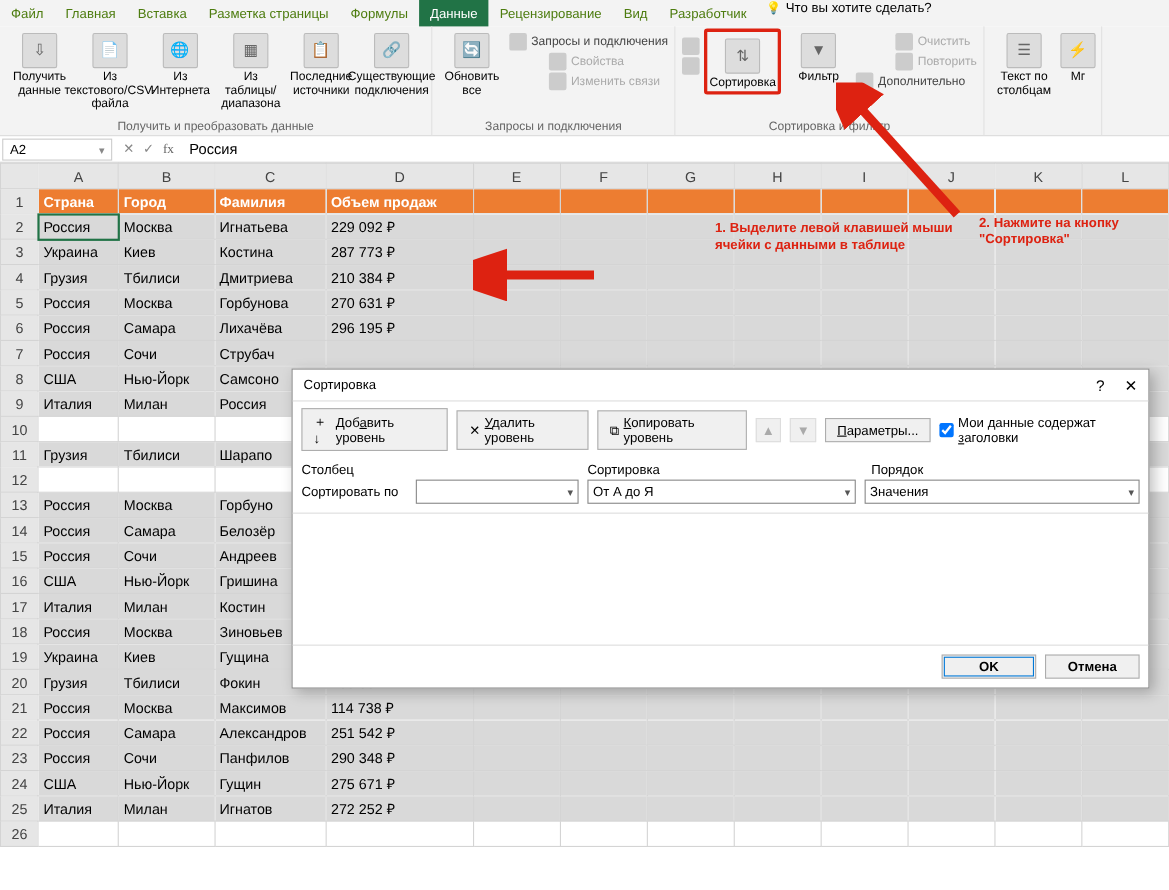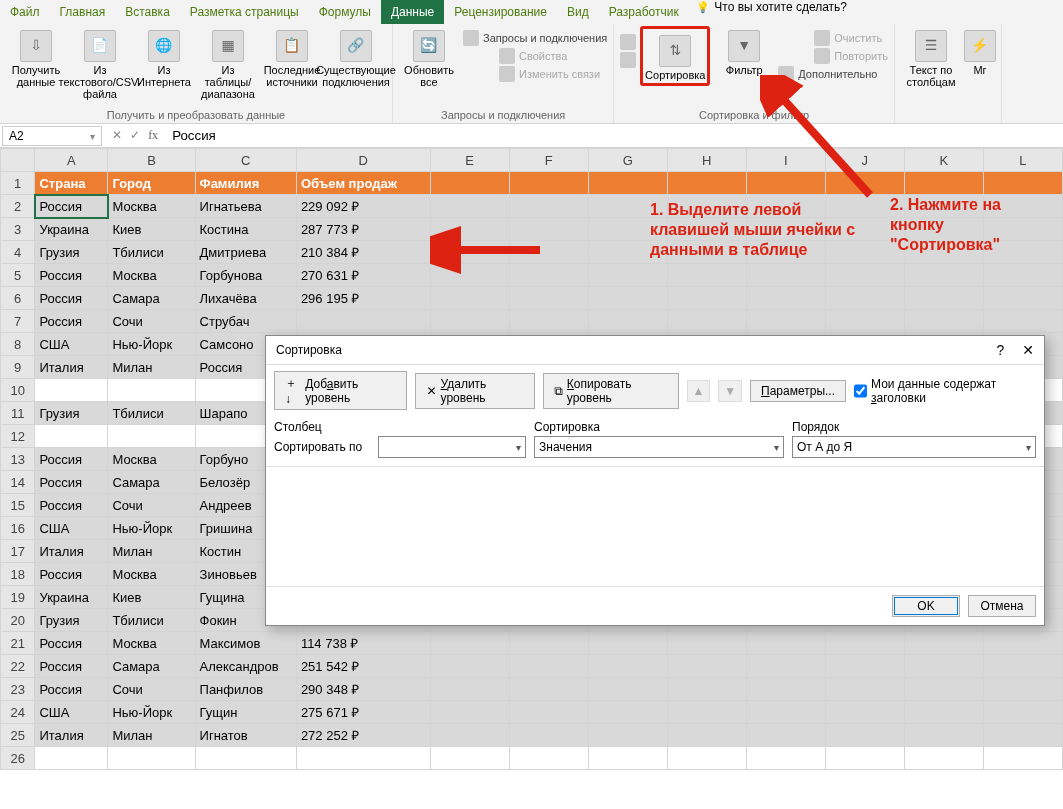--- a/index.html
+++ b/index.html
@@ -41,41 +41,41 @@
   .grid .rowhdr { background: #e6e6e6; text-align: center; width: 34px; color:#444;}
   .col-A{width:72px}.col-B{width:86px}.col-C{width:100px}.col-D{width:132px}
   .col-rest{width:78px}
   .hdr-row td { background: #ed7d31; color: #fff; font-weight: bold; }
   .data-row td { background: #d9d9d9; }
   .data-row .rowhdr, .hdr-row .rowhdr { background:#e6e6e6; color:#444; font-weight:normal;}
   .sel-outline { outline: 2px solid #217346; outline-offset:-1px;}
   .amount { text-align: right; padding-right: 6px; }
   
   
-  .callout { position: absolute; color: #d21; font-weight: bold; font-size: 16px; line-height: 1.25; pointer-events:none;}
+  .callout { position: absolute; color: #d21; font-weight: bold; font-size: 12px; line-height: 1.25; pointer-events:none;}
   .arrow1 { position:absolute; pointer-events:none;}
   
   
   .dialog { position: absolute; left: 265px; top: 335px; width: 780px; background: #fff; border: 1px solid #888; box-shadow: 4px 4px 12px rgba(0,0,0,.25); font-size: 12px;}
   .dlg-title { display:flex; justify-content:space-between; align-items:center; padding: 6px 10px; }
   .dlg-title .right { display:flex; gap:18px; font-size:14px;}
   .dlg-toolbar { display:flex; align-items:center; gap:8px; padding: 6px 8px; border-top:1px solid #ddd;}
   .dlg-btn { border:1px solid #adadad; background:#f0f0f0; padding: 3px 10px; display:flex; align-items:center; gap:4px;}
   .dlg-btn.small { width:26px; justify-content:center; padding:3px 0;}
   .dlg-btn.dis { color:#aaa; border-color:#ddd;}
   .chk { display:flex; align-items:center; gap:4px; margin-left:auto;}
   .chk input { width:14px;height:14px;}
   .dlg-cols { display:flex; padding: 4px 8px 0 8px; gap:8px;}
   .dlg-colhdr { flex:1; font-size:12px;}
   .dlg-row { display:flex; padding: 2px 8px 8px 8px; gap:8px; align-items:center;}
   .sel { border:1px solid #888; background:#fff; height:22px; padding:0 4px; display:flex; align-items:center; justify-content:space-between;}
   .sel .dd::after{content:"▾"; color:#555; font-size:10px;}
   .dlg-body { height: 120px; border-top:1px solid #ddd; }
   .dlg-footer { display:flex; justify-content:flex-end; gap:8px; padding:8px; border-top:1px solid #ddd;}
-  .dlg-footer .dlg-btn { width:68px; justify-content:center;}
+  .dlg-footer .dlg-btn { width:86px; justify-content:center;font-weight:bold;}
   .dlg-footer .primary { outline:1px solid #0078d7; outline-offset:-3px;}
   
   u.ak { text-decoration: underline; }
 </style>
 </head>
 <body>
 
 <div class="tabs">
   <div class="tab">Файл</div>
   <div class="tab">Главная</div>
@@ -688,26 +688,26 @@
     <div class="dlg-colhdr" style="flex:0 0 252px">Столбец</div>
     <div class="dlg-colhdr" style="flex:0 0 250px">Сортировка</div>
     <div class="dlg-colhdr">Порядок</div>
   </div>
   <div class="dlg-row">
     <div style="flex:0 0 96px">Сортировать по</div>
     <div class="sel" style="flex:0 0 148px">
         <span></span>
         <span class="dd"></span>
       </div>
+    <div class="sel" style="flex:1">
+        <span>От А до Я</span>
+        <span class="dd"></span>
+      </div>
     <div class="sel" style="flex:0 0 250px">
         <span>Значения</span>
-        <span class="dd"></span>
-      </div>
-    <div class="sel" style="flex:1">
-        <span>От А до Я</span>
         <span class="dd"></span>
       </div>
   </div>
   <div class="dlg-body"></div>
   <div class="dlg-footer">
     <div class="dlg-btn primary">OK</div>
     <div class="dlg-btn">Отмена</div>
   </div>
 </div>
 

